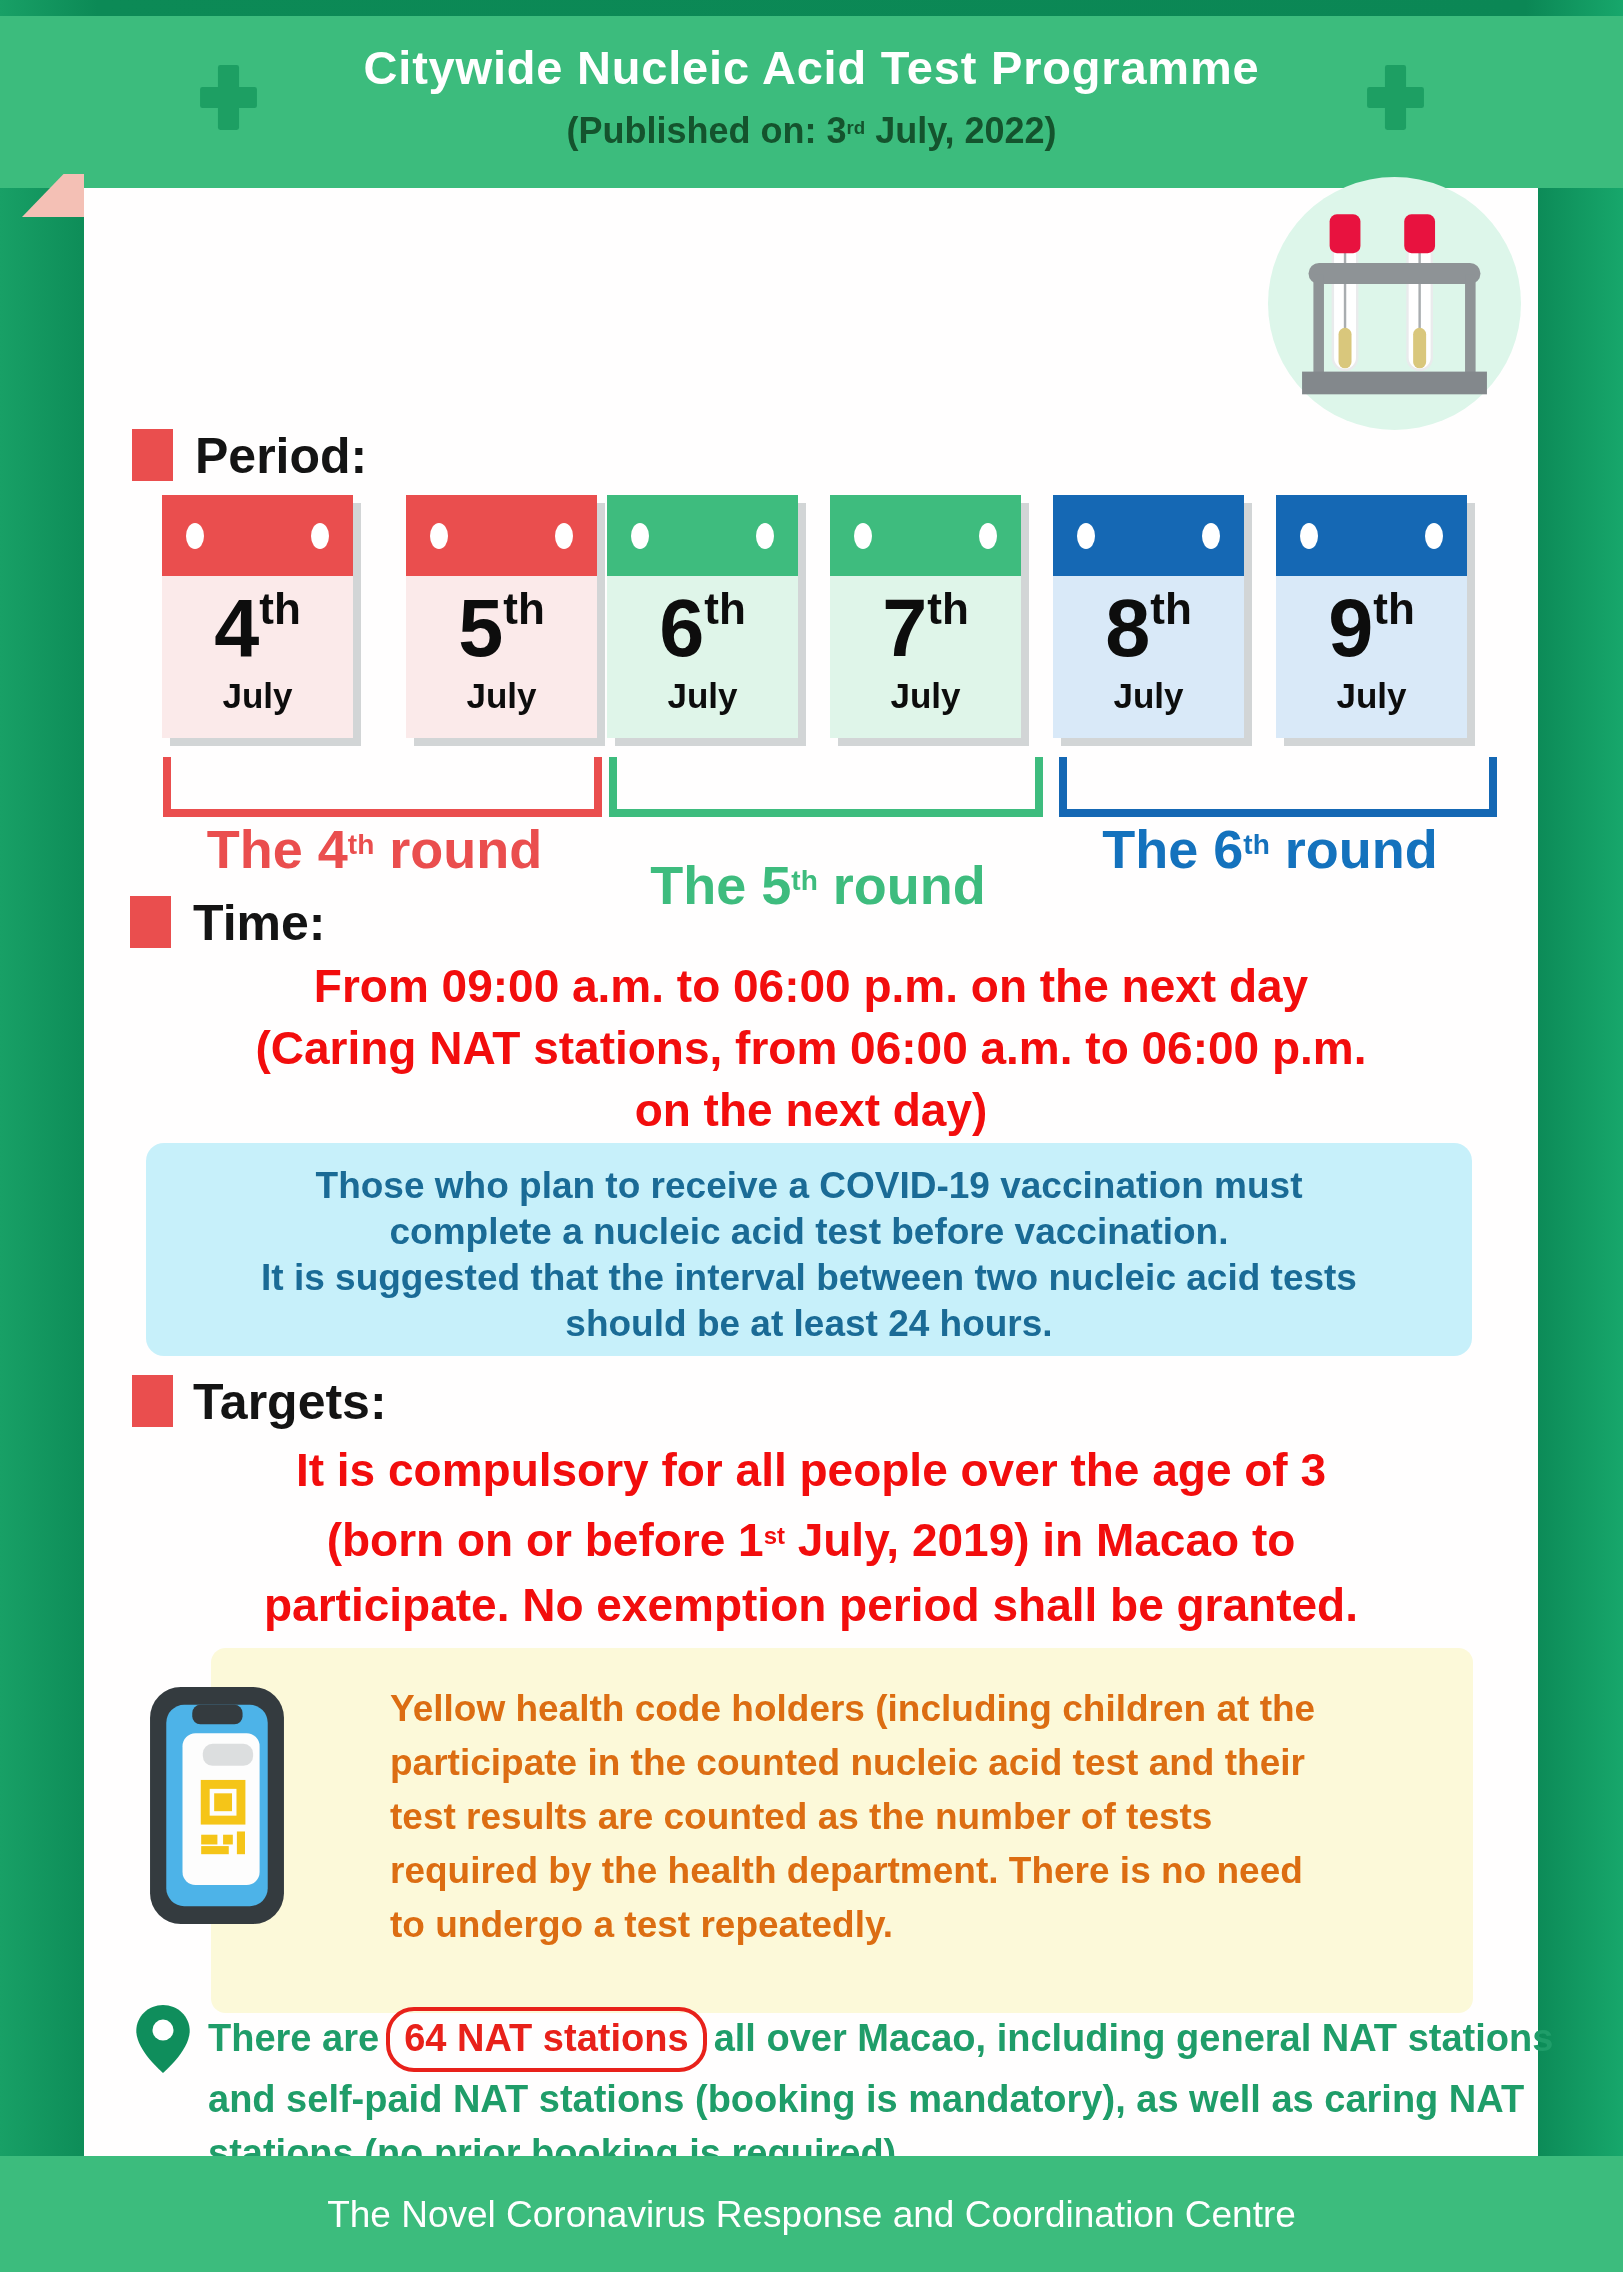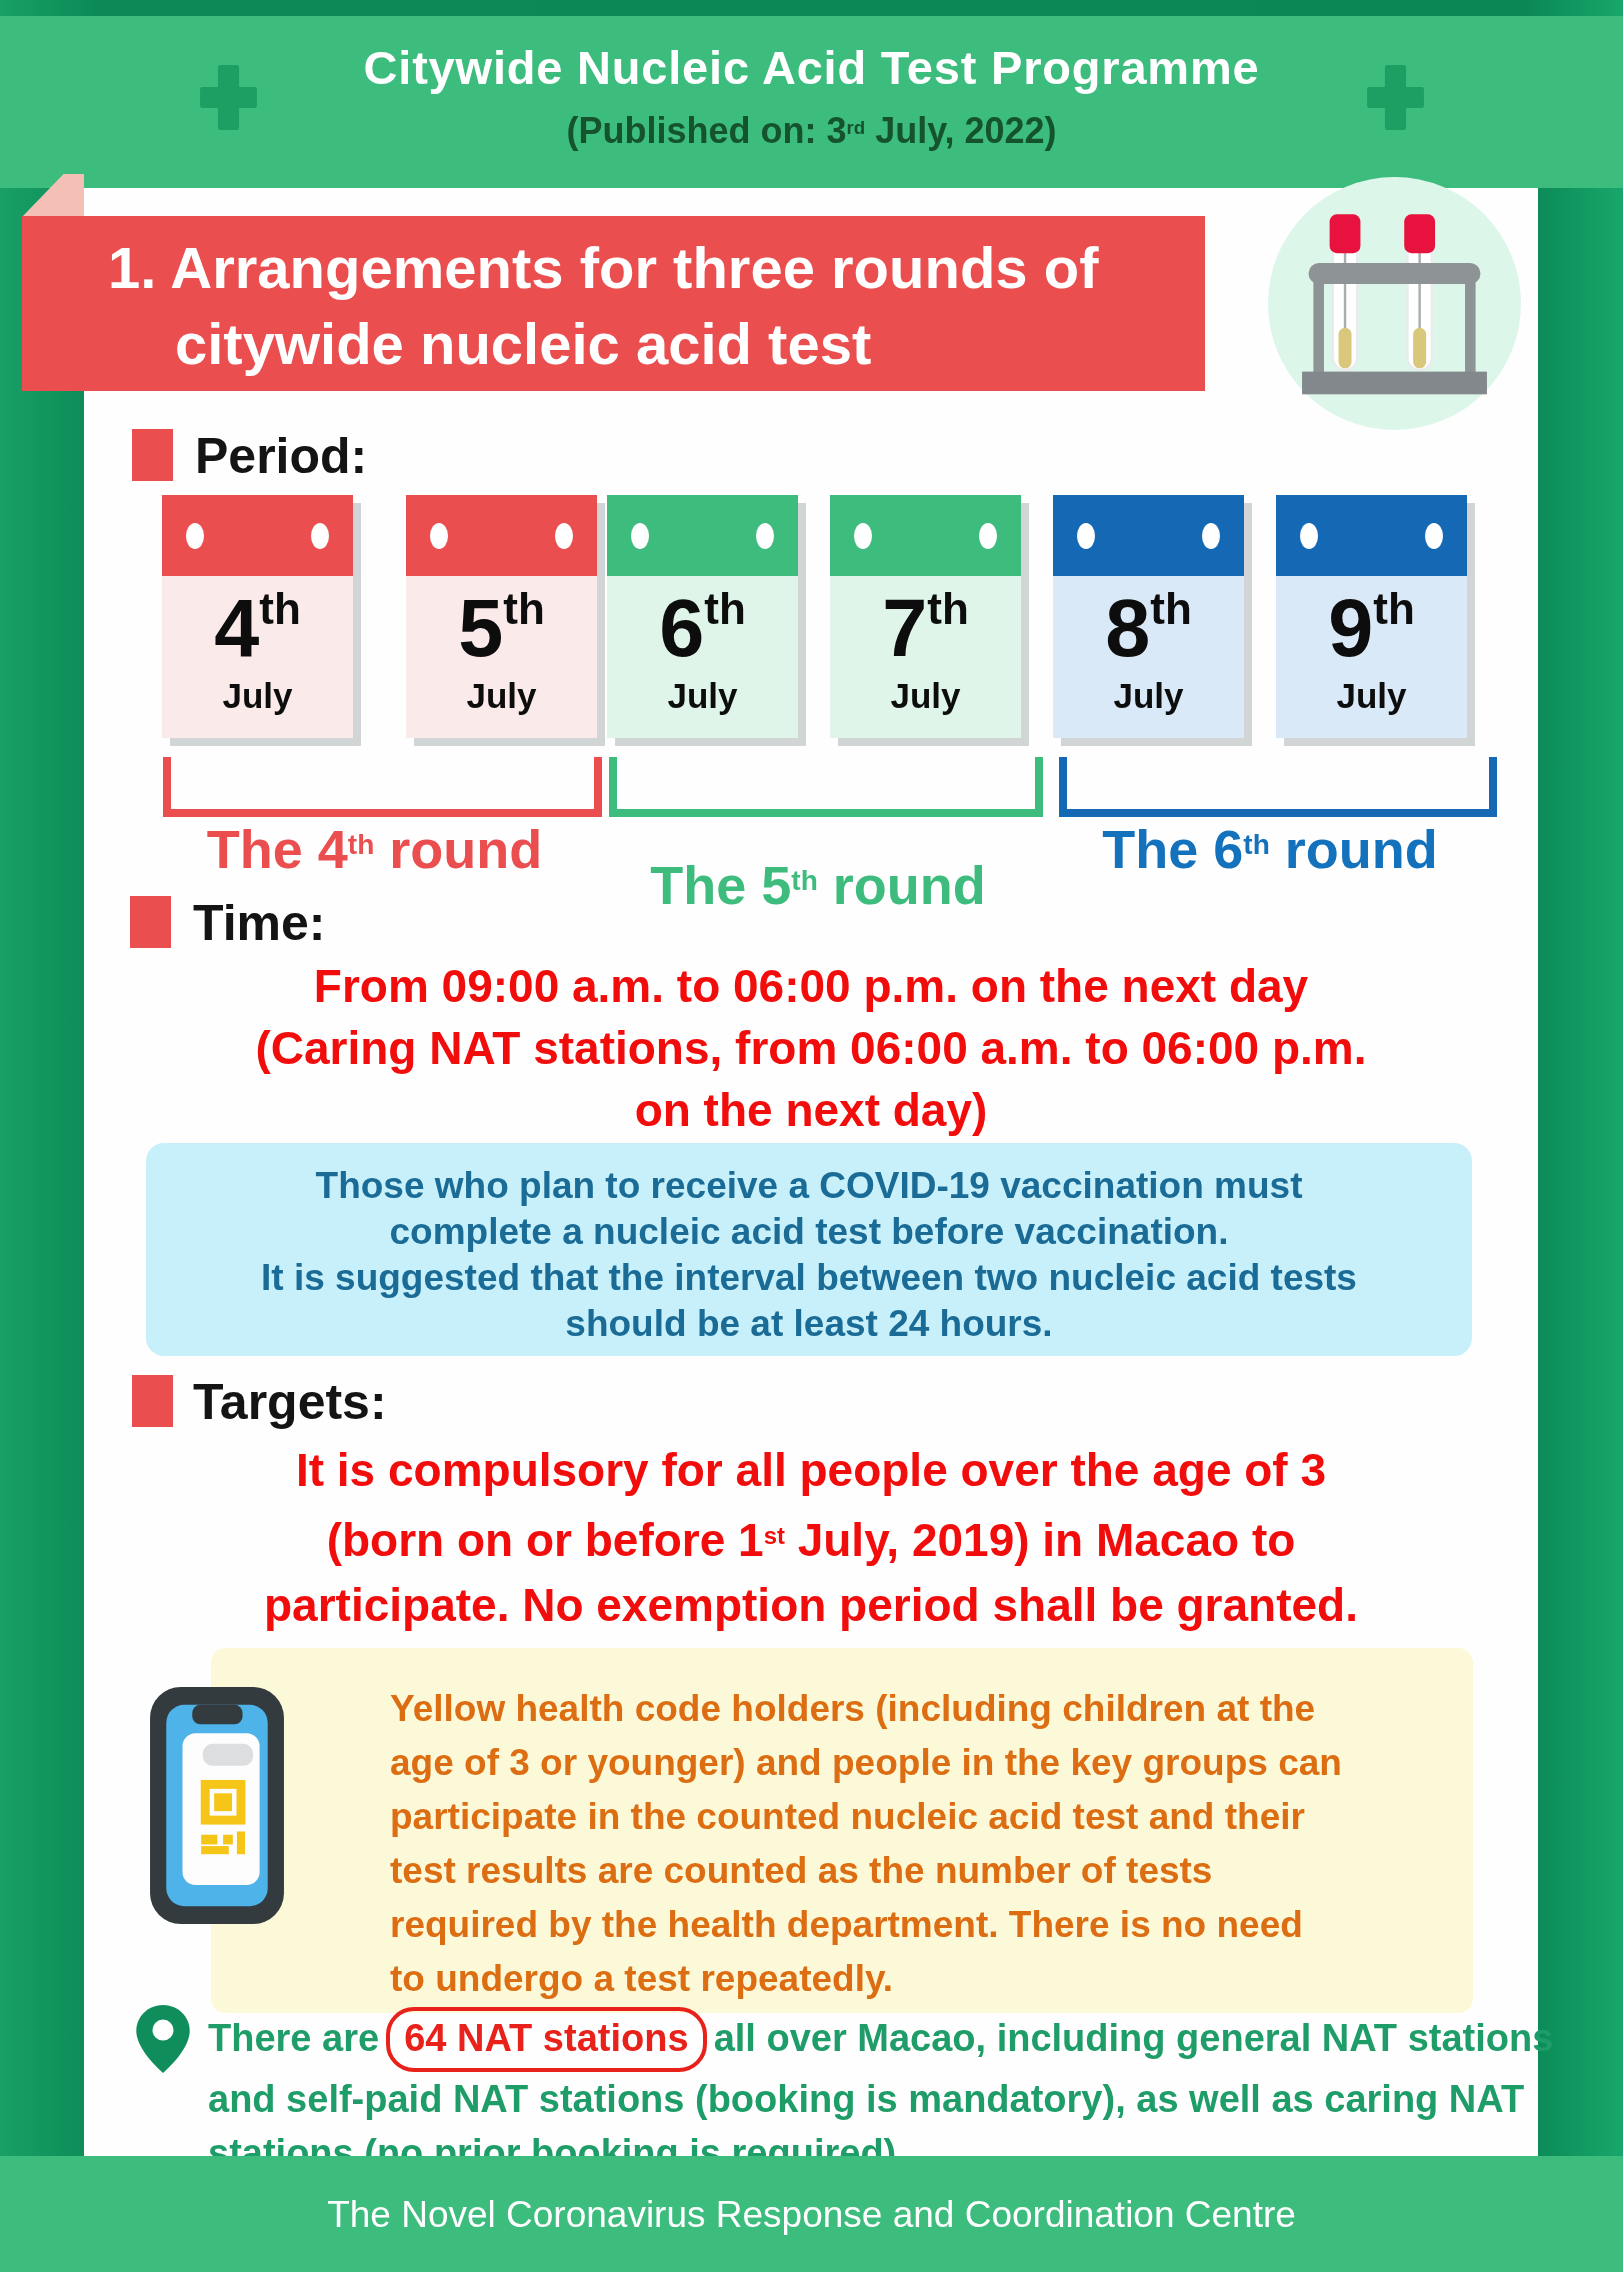--- a/index.html
+++ b/index.html
@@ -77,24 +77,20 @@
     </svg>
     <svg class="abs plus-icon" style="left:1367px;" viewBox="0 0 70 80">
       <rect x="22" y="0" width="26" height="80" rx="3" fill="#1d9f63"></rect>
       <rect x="0" y="27" width="70" height="26" rx="3" fill="#1d9f63"></rect>
     </svg>
     <div class="abs header-title">Citywide Nucleic Acid Test Programme</div>
     <div class="abs header-sub"><span>(Published on: 3</span><span class="sup">rd</span><span> July, 2022)</span></div>
   </div>
 
   <div class="abs banner-fold"></div>
-  <div class="abs banner">
-    <div class="banner-l1">1. Arrangements for three rounds of</div>
-    <div class="banner-l2">citywide nucleic acid test</div>
-  </div>
 
   <div class="abs tube-badge">
     <svg width="253" height="253" viewBox="0 0 312 312">
       <rect x="80" y="62" width="30" height="176" rx="15" fill="#ffffff" stroke="#e9ebec" stroke-width="3"></rect>
       <rect x="172" y="62" width="30" height="176" rx="15" fill="#ffffff" stroke="#e9ebec" stroke-width="3"></rect>
       <line x1="95" y1="88" x2="95" y2="196" stroke="#a9adb0" stroke-width="3"></line>
       <line x1="187" y1="88" x2="187" y2="196" stroke="#a9adb0" stroke-width="3"></line>
       <rect x="87" y="186" width="16" height="50" rx="8" fill="#d9c77c"></rect>
       <rect x="179" y="186" width="16" height="50" rx="8" fill="#d9c77c"></rect>
       <rect x="76" y="46" width="38" height="48" rx="9" fill="#e8123f"></rect>
@@ -199,21 +195,20 @@
   <div class="abs sec-label" style="left:193px;top:1373px;">Targets:</div>
   <div class="abs bigred targets-text">
     <div>It is compulsory for all people over the age of 3</div>
     <div><span>(born on or before 1</span><span class="sup">st</span><span> July, 2019) in Macao to</span></div>
     <div>participate. No exemption period shall be granted.</div>
   </div>
 
   <div class="abs note-yellow"></div>
   <div class="abs note-yellow-text">
     <div>Yellow health code holders (including children at the</div>
-    <div>age of 3 or younger) and people in the key groups can</div>
     <div>participate in the counted nucleic acid test and their</div>
     <div>test results are counted as the number of tests</div>
     <div>required by the health department. There is no need</div>
     <div>to undergo a test repeatedly.</div>
   </div>
 
   <svg class="abs" style="left:150px;top:1687px;" width="134" height="237" viewBox="0 0 165 292">
     <rect x="0" y="0" width="165" height="292" rx="38" fill="#343b3f"></rect>
     <rect x="20" y="22" width="125" height="248" rx="22" fill="#4db3e8"></rect>
     <rect x="52" y="22" width="62" height="24" rx="10" fill="#343b3f"></rect>

